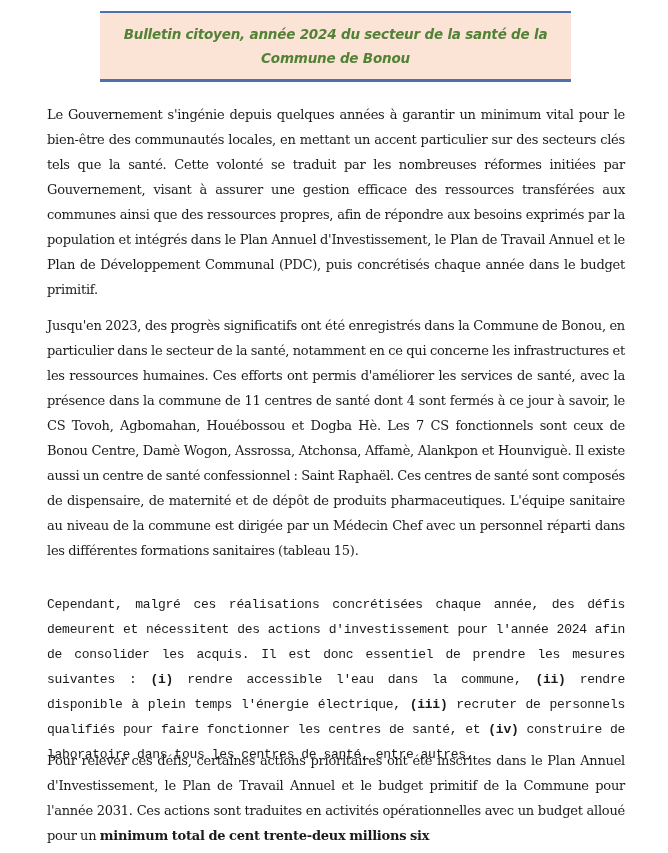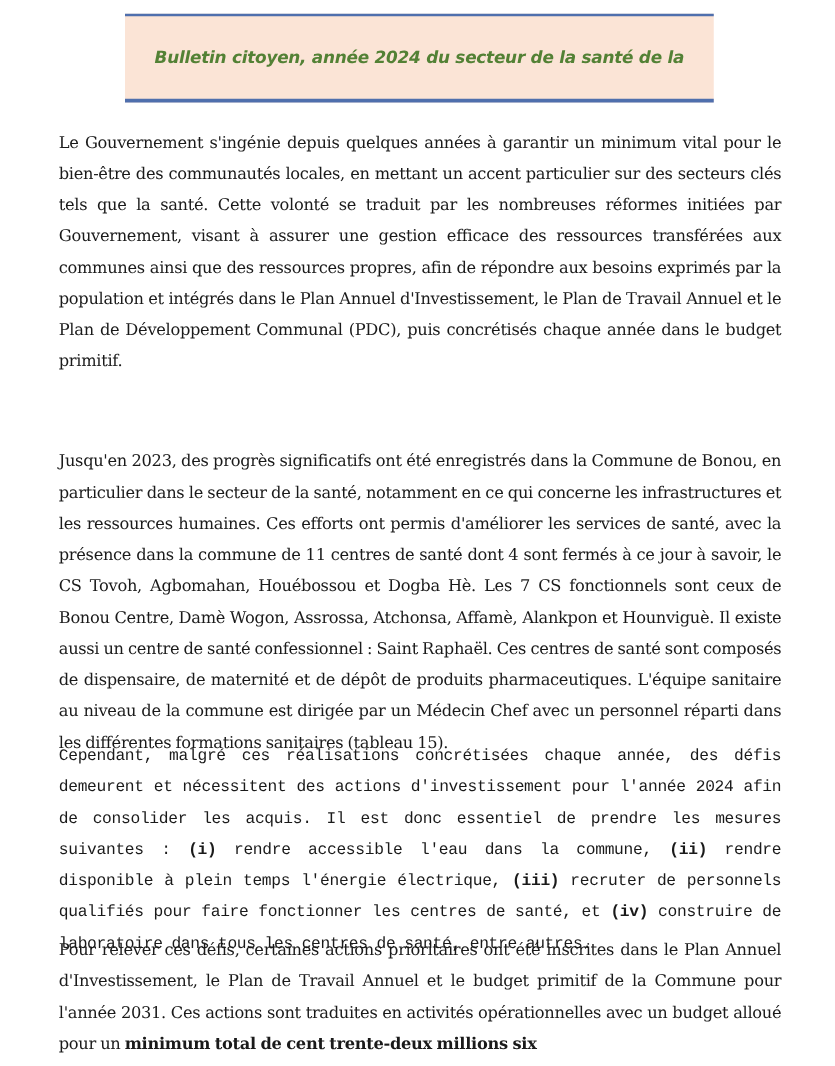--- a/index.html
+++ b/index.html
@@ -51,32 +51,33 @@
       font-family: "DejaVu Serif", serif;
       font-size: 13px;
       line-height: 25px;
       color: #1a1a1a;
       text-align: justify;
       margin: 0;
       letter-spacing: -0.25px;
       word-spacing: -0.5px;
     }
     .p1 { top: 102px; }
-    .p2 { top: 313px; margin-top: 44px; }
+    .p2 { top: 313px; }
     .p3 { top: 592px; font-family: Liberation Mono, monospace; }
     .p4 { top: 748px; }
     b { font-weight: bold; }
   </style>
 </head>
 <body>
 
 <div class="page">
 
   <div class="title-box">
     <div class="title-line">Bulletin citoyen, année 2024 du secteur de la santé de la</div>
+    <div class="title-line">Commune de Bonou</div>
   </div>
 
   <p class="body-text p1">Le Gouvernement s'ingénie depuis quelques années à garantir un minimum vital pour le bien-être des communautés locales, en mettant un accent particulier sur des secteurs clés tels que la santé. Cette volonté se traduit par les nombreuses réformes initiées par Gouvernement, visant à assurer une gestion efficace des ressources transférées aux communes ainsi que des ressources propres, afin de répondre aux besoins exprimés par la population et intégrés dans le Plan Annuel d'Investissement, le Plan de Travail Annuel et le Plan de Développement Communal (PDC), puis concrétisés chaque année dans le budget primitif.</p>
 
   <p class="body-text p2">Jusqu'en 2023, des progrès significatifs ont été enregistrés dans la Commune de Bonou, en particulier dans le secteur de la santé, notamment en ce qui concerne les infrastructures et les ressources humaines. Ces efforts ont permis d'améliorer les services de santé, avec la présence dans la commune de 11 centres de santé dont 4 sont fermés à ce jour à savoir, le CS Tovoh, Agbomahan, Houébossou et Dogba Hè. Les 7 CS fonctionnels sont ceux de Bonou Centre, Damè Wogon, Assrossa, Atchonsa, Affamè, Alankpon et Hounviguè. Il existe aussi un centre de santé confessionnel : Saint Raphaël. Ces centres de santé sont composés de dispensaire, de maternité et de dépôt de produits pharmaceutiques. L'équipe sanitaire au niveau de la commune est dirigée par un Médecin Chef avec un personnel réparti dans les différentes formations sanitaires (tableau 15).</p>
 
   <p class="body-text p3"><span>Cependant, malgré ces réalisations concrétisées chaque année, des défis demeurent et nécessitent des actions d'investissement pour l'année 2024 afin de consolider les acquis. Il est donc essentiel de prendre les mesures suivantes : </span><b>(i)</b><span> rendre accessible l'eau dans la commune, </span><b>(ii)</b><span> rendre disponible à plein temps l'énergie électrique, </span><b>(iii)</b><span> recruter de personnels qualifiés pour faire fonctionner les centres de santé, et </span><b>(iv)</b><span> construire de laboratoire dans tous les centres de santé, entre autres.</span></p>
 
   <p class="body-text p4"><span>Pour relever ces défis, certaines actions prioritaires ont été inscrites dans le Plan Annuel d'Investissement, le Plan de Travail Annuel et le budget primitif de la Commune pour l'année 2031. Ces actions sont traduites en activités opérationnelles avec un budget alloué pour un </span><b>minimum total de cent trente-deux millions six</b></p>
 

